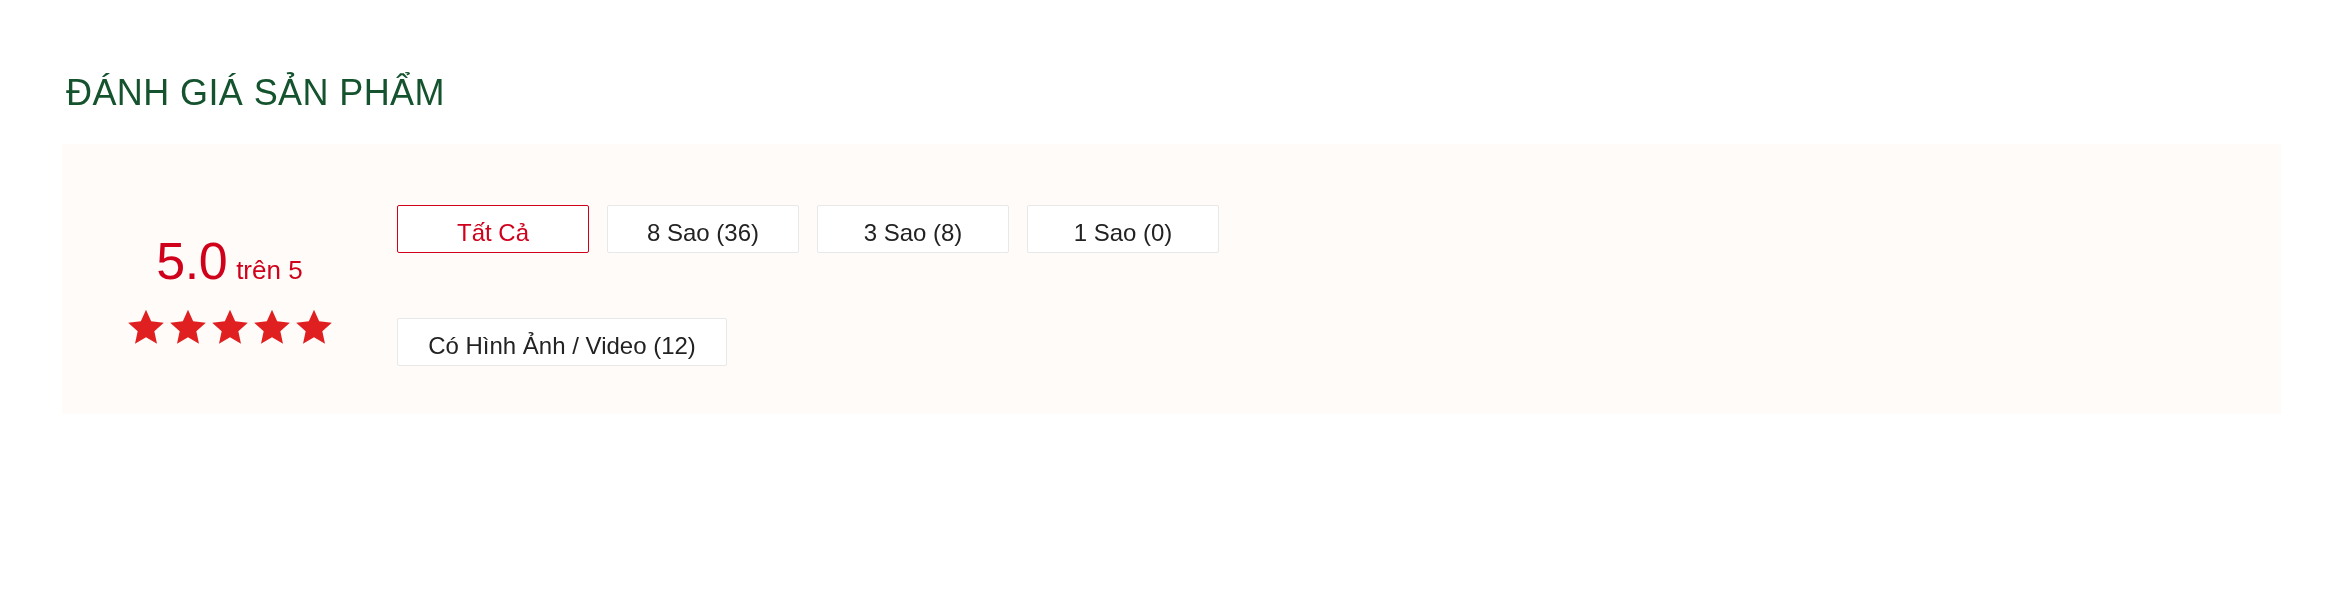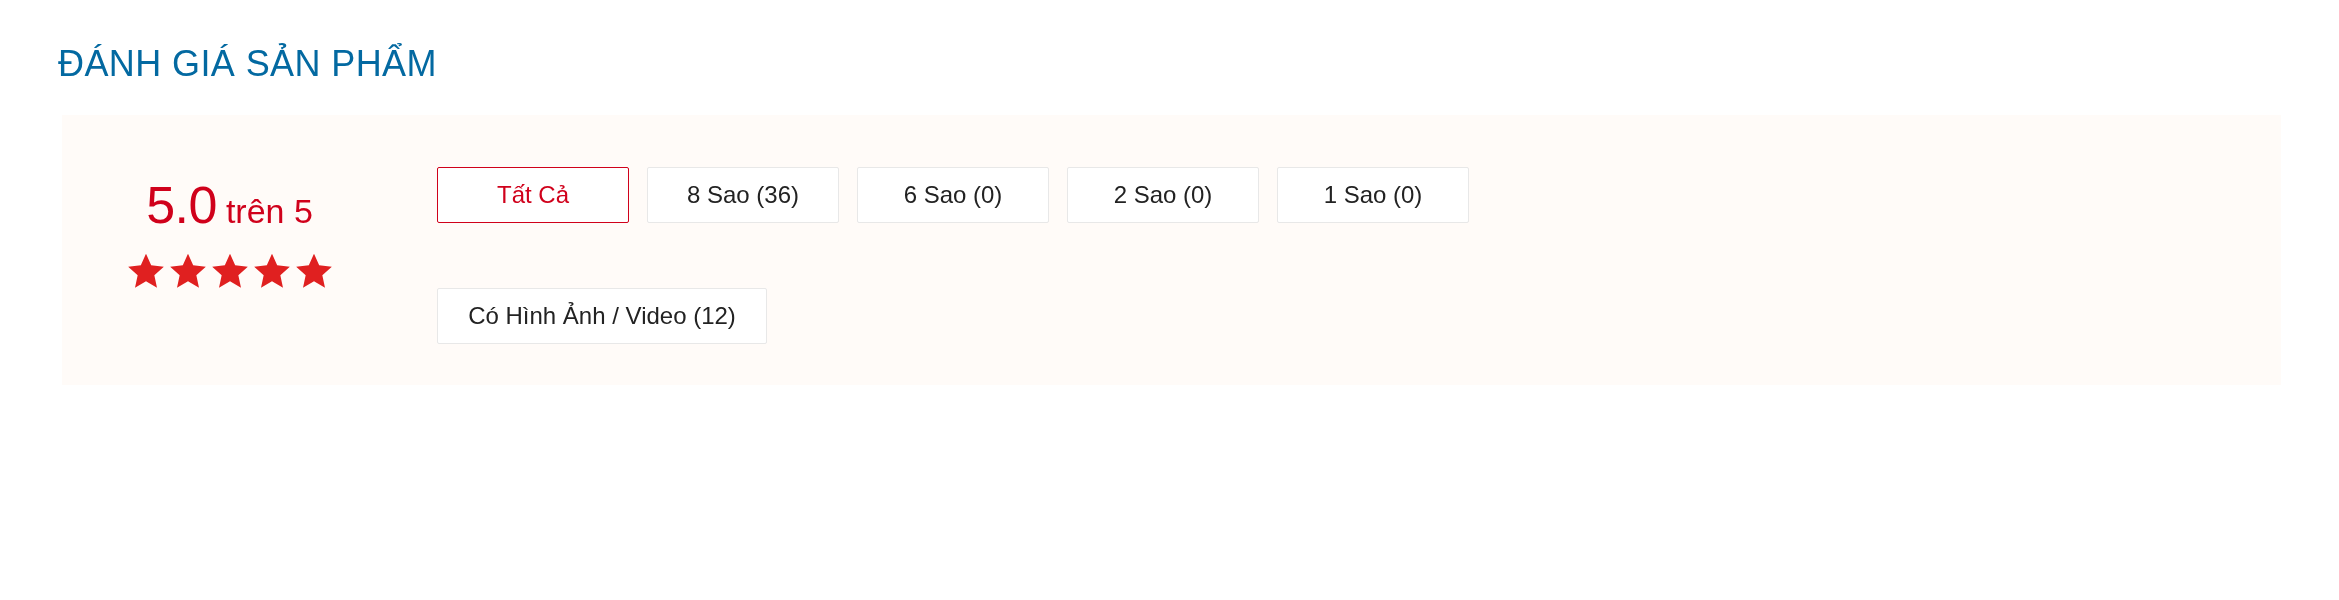--- a/index.html
+++ b/index.html
@@ -17,37 +17,36 @@
   }
 
   .review-section {
     padding: 0;
   }
 
   
   .section-title {
     font-size: 36px;
     line-height: 1.2;
-    color: #0369a1;
+    color: #14532d;
     font-weight: 400;
     letter-spacing: 0.4px;
-    margin: 0;
-    padding: 42px 0 0 58px;
+    margin: 8px;
+    padding: 63px 0 0 58px;
   }
 
   
   .rating-panel {
     margin: 30px 58px 0 62px;
     background: #fffbf8;
     box-sizing: border-box;
     padding: 34px 0 40px 0;
     display: flex;
-    align-items: flex-start;
+    align-items: center;
     min-height: 270px;
-    gap: 40px;
   }
 
   
   .rating-overview {
     width: 335px;
     flex: 0 0 335px;
     display: flex;
     flex-direction: column;
     align-items: center;
     justify-content: flex-start;
@@ -64,21 +63,21 @@
   }
 
   .score-value {
     font-size: 52px;
     line-height: 1;
     font-weight: 400;
     letter-spacing: -0.5px;
   }
 
   .score-outof {
-    font-size: 34px;
+    font-size: 26px;
     line-height: 1;
     font-weight: 400;
     margin-left: 9px;
   }
 
   .stars-row {
     margin-top: 20px;
     display: flex;
     align-items: center;
     justify-content: center;
@@ -99,21 +98,21 @@
     align-content: flex-start;
     gap: 21px 18px;
     padding-top: 18px;
     padding-right: 40px;
     max-width: 1720px;
   }
 
   .filter-btn {
     box-sizing: border-box;
     min-width: 192px;
-    height: 56px;
+    height: 48px;
     padding: 0 20px;
     background: #ffffff;
     border: 1px solid #e8e8e8;
     border-radius: 2px;
     color: #222222;
     font-family: inherit;
     font-size: 24px;
     line-height: 54px;
     text-align: center;
     white-space: nowrap;
@@ -189,23 +188,22 @@
       </div>
     </div>
 
     <div class="rating-filters">
 
       <button class="filter-btn is-active">Tất Cả</button>
 
       <button class="filter-btn">8 Sao (36)</button>
 
 
-      <button class="filter-btn">6 Sao (0)</button>
-
-      <button class="filter-btn">2 Sao (0)</button>
+      <button class="filter-btn">3 Sao (8)</button>
+
 
       <button class="filter-btn">1 Sao (0)</button>
 
       <span class="row-break"></span>
 
 
       <button class="filter-btn wider">Có Hình Ảnh / Video (12)</button>
 
     </div>
   </div>

